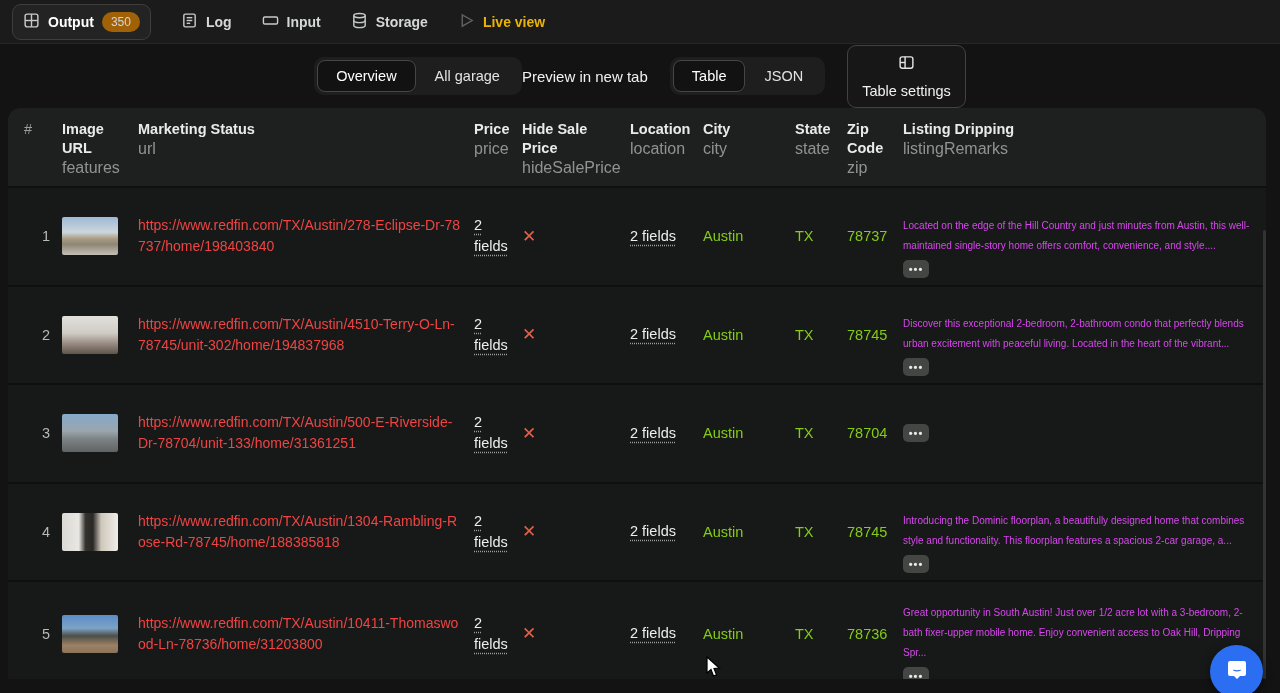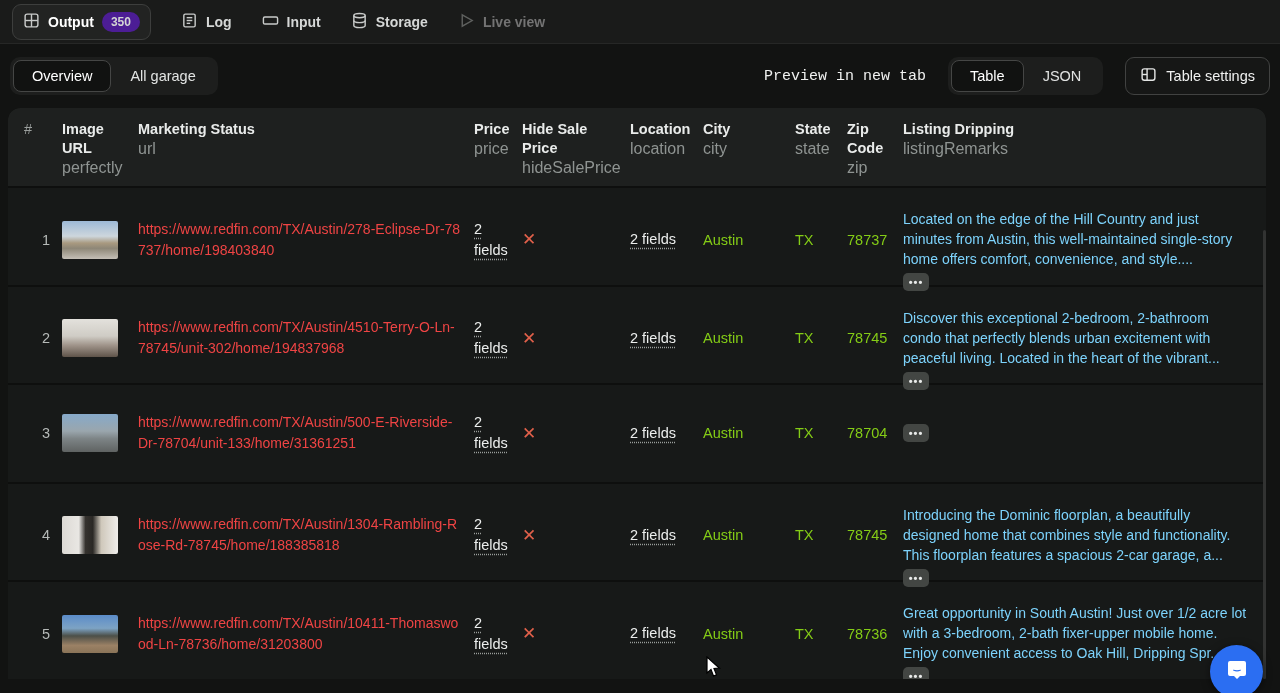--- a/index.html
+++ b/index.html
@@ -7,37 +7,37 @@
     font-family:"Liberation Sans","DejaVu Sans",sans-serif; color:#e8eae9; }
 
   
   .topbar { height:44px; background:#1a1b1a; border-bottom:1px solid #262726;
     display:flex; align-items:center; padding:0 12px; gap:30px; }
   .topbar-tab { display:flex; align-items:center; gap:8px; font-size:14px; font-weight:700;
     color:#d6d8d7; cursor:pointer; white-space:nowrap; }
   .topbar-tab svg { width:17px; height:17px; stroke:#c9cbca; }
   .topbar-tab.active { border:1px solid #3d3e3d; background:#222322; border-radius:9px;
     padding:7px 10px; color:#fff; }
-  .topbar-tab.disabled { color:#737373; }
+  .topbar-tab.disabled { color:#eab308; }
   .topbar-tab.disabled svg { stroke:#5f615f; }
-  .pill { background:#4c1d95; color:#d3d5d4; font-size:12px; font-weight:700;
+  .pill { background:#a16207; color:#d3d5d4; font-size:12px; font-weight:400;
     border-radius:999px; padding:2px 9px; line-height:16px; }
 
   
-  .toolbar { height:64px; display:flex; align-items:center; justify-content:space-between;
+  .toolbar { height:64px; display:flex; align-items:center; justify-content:center;
     padding:0 10px 0 10px; }
   .seg { display:flex; align-items:center; background:#1d1e1d; border-radius:10px; padding:3px; }
   .seg-item { font-size:14.5px; color:#e2e4e3; padding:7px 18px; border-radius:8px;
     border:1px solid transparent; cursor:pointer; white-space:nowrap; }
   .seg-item.active { background:#111211; border-color:#454645; color:#fff; }
   .toolbar-right { display:flex; align-items:center; gap:22px; }
-  .preview-link { font-size:15px; color:#f0f1f0; font-weight:500; cursor:pointer;font-family:Liberation Mono, monospace; }
+  .preview-link { font-size:15px; color:#f0f1f0; font-weight:500; cursor:pointer; }
   .settings-btn { display:flex; align-items:center; gap:9px; border:1px solid #414241;
     border-radius:9px; padding:8px 14px; font-size:14.5px; color:#f0f1f0; font-weight:500;
-    background:#161716; cursor:pointer; }
+    background:#161716; cursor:pointer;flex-direction:column; }
   .settings-btn svg { width:17px; height:17px; stroke:#e3e5e4; }
 
   
   .table-wrap { margin:0 14px 0 8px; height:571px; overflow:hidden;
     border-radius:12px 12px 0 0; position:relative; }
   .trow { display:grid;
     grid-template-columns:26px 64px 324px 36px 96px 61px 80px 40px 44px 1fr;
     column-gap:12px; padding:0 16px; align-items:center; }
   .thead { background:#1e201f; height:78px; align-items:start; padding-top:12px;
     border-radius:12px 12px 0 0; }
@@ -52,21 +52,21 @@
   .thumb-3 { background:linear-gradient(180deg,#86a9c9 0%,#9aa6ad 45%,#7d8486 65%,#5f6362 100%); }
   .thumb-4 { background:linear-gradient(90deg,#dcd9d4 0%,#e9e7e3 30%,#35322e 42%,#2a2825 55%,#cfc8bb 70%,#efedea 100%); }
   .thumb-5 { background:linear-gradient(180deg,#5b8cc9 0%,#7da3c4 35%,#4c4f48 55%,#9b8165 80%,#8a7458 100%); }
   .cell-url { font-size:14px; color:#ef4444; line-height:21px; cursor:pointer;
     word-break:break-all; }
   .fields-link { font-size:14.5px; color:#eceeed; text-decoration:underline dotted #9a9e9c;
     text-underline-offset:4px; cursor:pointer; line-height:21px; }
   .x-mark { color:#e0604a; font-size:17px; font-weight:700; }
   .cell-text { font-size:14.5px; color:#84cc16; }
   .cell-remarks { display:flex; flex-direction:column; gap:4px; justify-content:center; }
-  .remarks-text { font-size:14px; line-height:20px; color:#7dd3fc;
+  .remarks-text { font-size:10px; line-height:20px; color:#d946ef;
     display:-webkit-box; -webkit-line-clamp:3; -webkit-box-orient:vertical; overflow:hidden;margin-top:21px; }
   .more-btn { width:26px; height:18px; background:#434643; border-radius:5px; border:none;
     color:#e8eae9; font-size:11px; font-weight:700; letter-spacing:1px; line-height:10px;
     cursor:pointer; display:flex; align-items:center; justify-content:center; }
 
   
   .scrollbar { position:absolute; right:0; top:122px; bottom:0; width:3px;
     background:#323332; border-radius:2px; }
 
   
@@ -157,21 +157,21 @@
   </div>
 </div>
 
 <div class="table-wrap">
   <div class="trow thead">
     <div>
       <div class="th-title" style="color:#9a9e9c;font-weight:400;">#</div>
     </div>
     <div>
       <div class="th-title">Image URL</div>
-      <div class="th-key">perfectly</div>
+      <div class="th-key">features</div>
     </div>
     <div>
       <div class="th-title">Marketing Status</div>
       <div class="th-key">url</div>
     </div>
     <div>
       <div class="th-title">Price</div>
       <div class="th-key">price</div>
     </div>
     <div>

